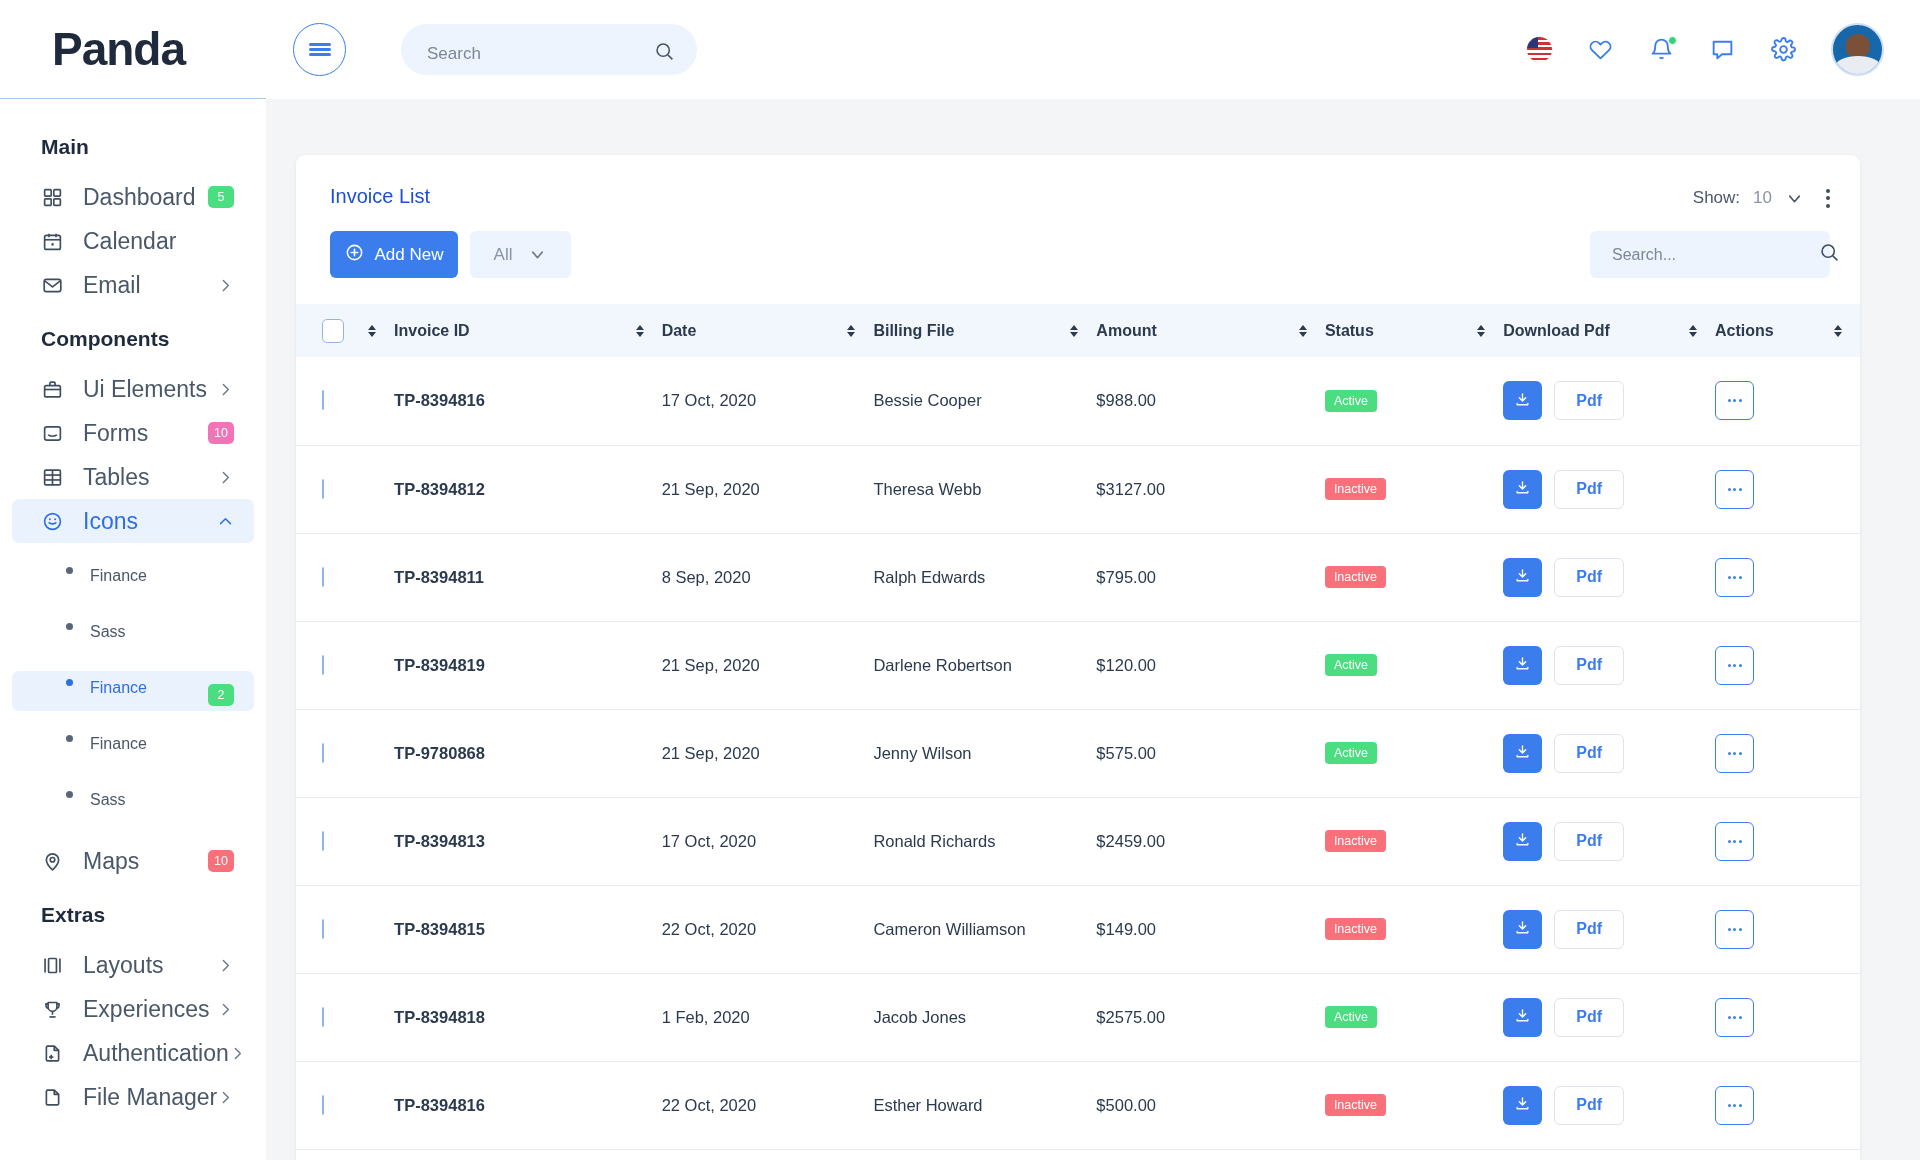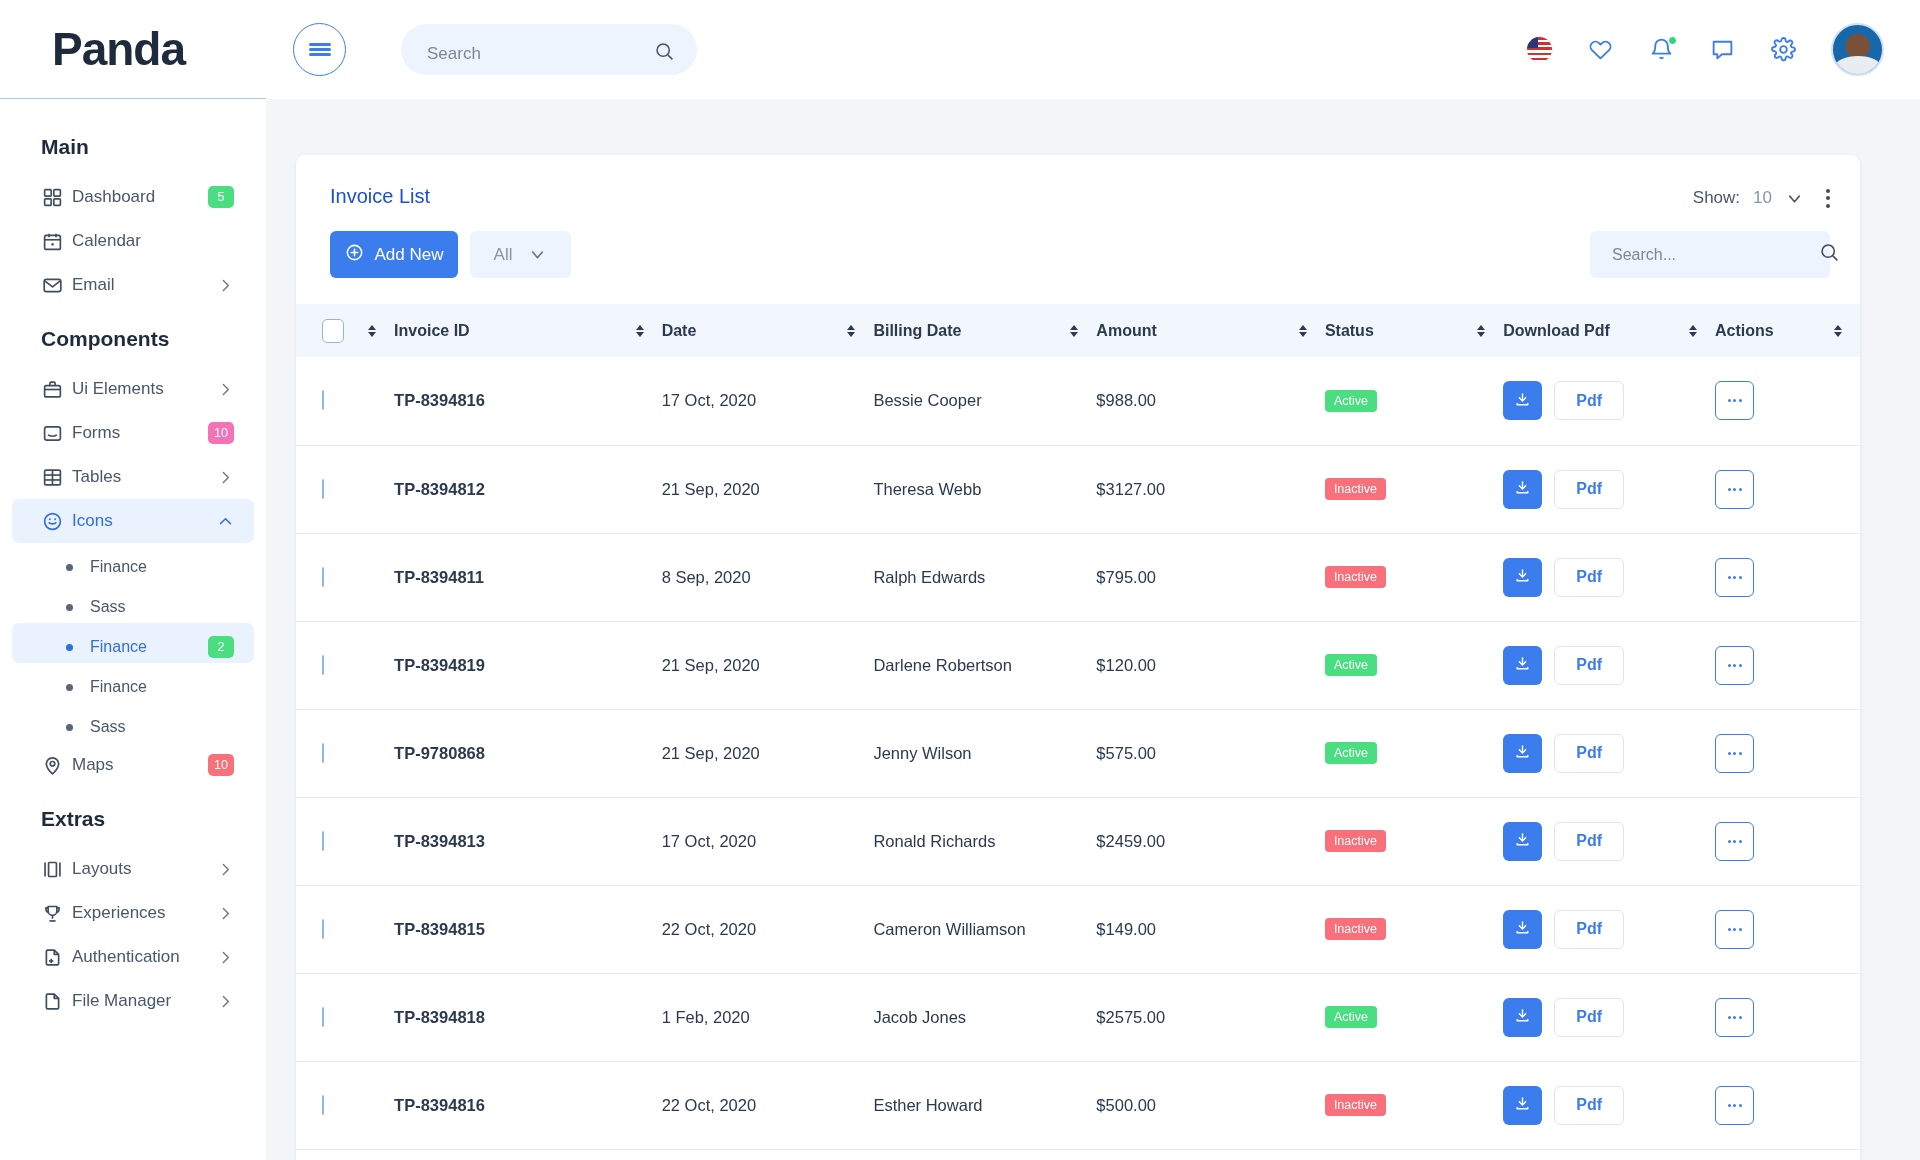--- a/index.html
+++ b/index.html
@@ -108,35 +108,35 @@
   .side-heading.first { margin-top: 12px; }
   .nav-item {
     display: flex; align-items: center;
     height: 44px; margin: 0 12px; padding: 0 20px 0 29px;
     border-radius: 7px; cursor: pointer; position: relative;
   }
   .nav-item.active { background: #eaf2fe; }
   .nav-ico { width: 22px; height: 22px; flex-shrink: 0; color: #3f4d61; display: flex; align-items: center; justify-content: center; }
   .nav-item.active .nav-ico { color: #2f6fe4; }
   .nav-label {
-    margin-left: 9px; font-size: 17px; color: #4a5769; font-weight: 400;
+    margin-left: 20px; font-size: 23px; color: #4a5769; font-weight: 400;
     white-space: nowrap;
     text-align: center;
   }
   .nav-item.active .nav-label { color: #2f6fe4; font-weight: 500; }
   .nav-right { margin-left: auto; display: flex; align-items: center; }
   .badge {
     min-width: 26px; height: 22px; border-radius: 5px;
     display: flex; align-items: center; justify-content: center;
     font-size: 12.5px; color: #fff; padding: 0 6px; font-weight: 400;
   }
   .chev { color: #6b7787; font-size: 17px; line-height: 1; display:flex; }
   .sub-item {
-    display: flex; align-items: center;
-    height: 40px; margin: 0 12px; padding: 8px 20px 0 54px;
+    display: flex; 
+    height: 40px; margin: 16px 12px; padding: 8px 20px 0 54px;
     border-radius: 7px; cursor: pointer;
   }
   .sub-item.active { background: #eaf2fe; }
   .dot { width: 7px; height: 7px; border-radius: 50%; background: #5a6577; flex-shrink: 0; }
   .sub-item.active .dot { background: #2f6fe4; }
   .sub-label { margin-left: 17px; font-size: 16px; color: #4a5769; }
   .sub-item.active .sub-label { color: #2f6fe4; }
 
   
   .main {
@@ -632,21 +632,21 @@
             <div class="th-inner">
               <span>Date</span>
               <span class="sort-ico">
                   <i class="up"></i>
                   <i class="dn"></i>
                 </span>
             </div>
           </th>
           <th class="col-name">
             <div class="th-inner">
-              <span>Billing Date</span>
+              <span>Billing File</span>
               <span class="sort-ico">
                   <i class="up"></i>
                   <i class="dn"></i>
                 </span>
             </div>
           </th>
           <th class="col-amt">
             <div class="th-inner">
               <span>Amount</span>
               <span class="sort-ico">

